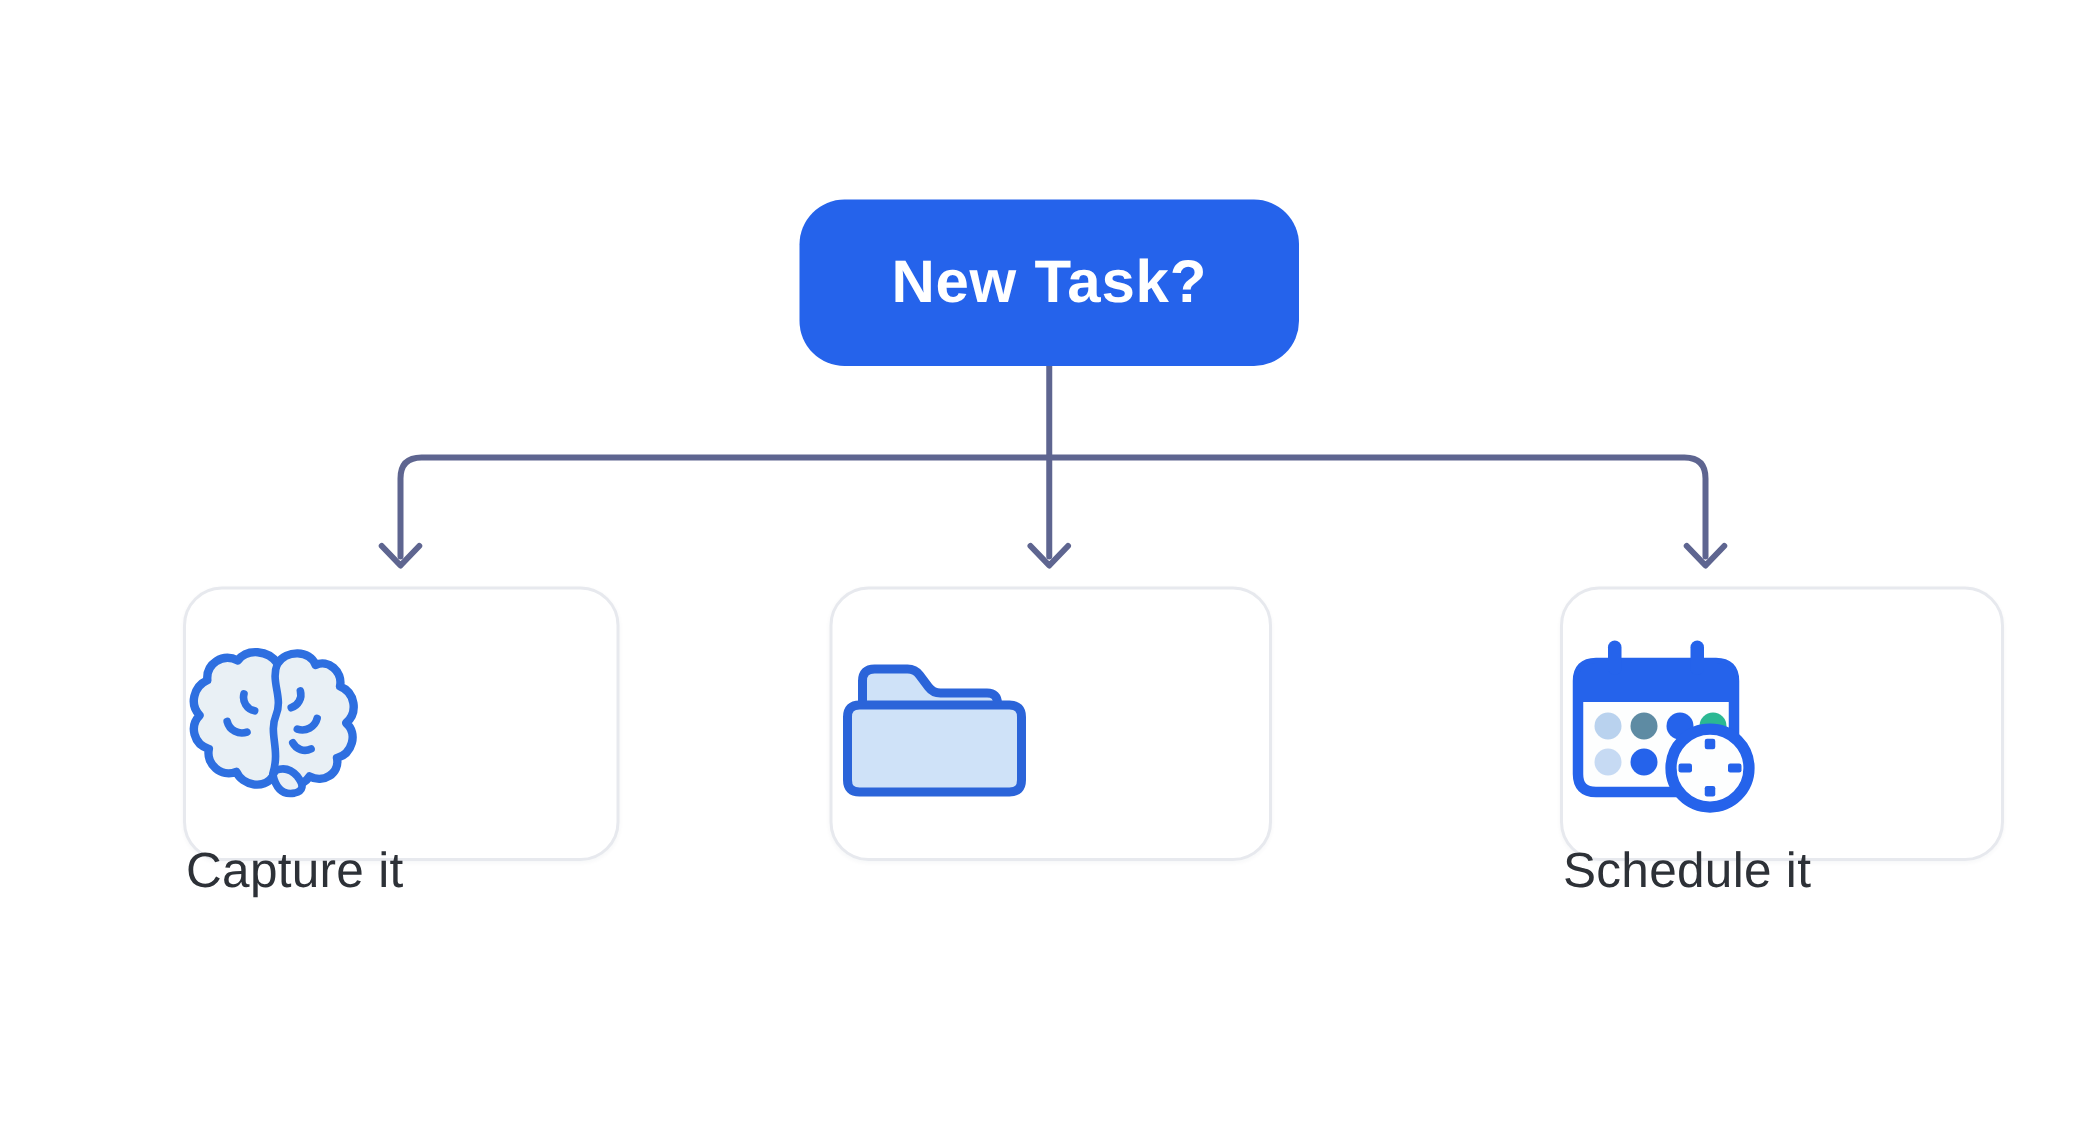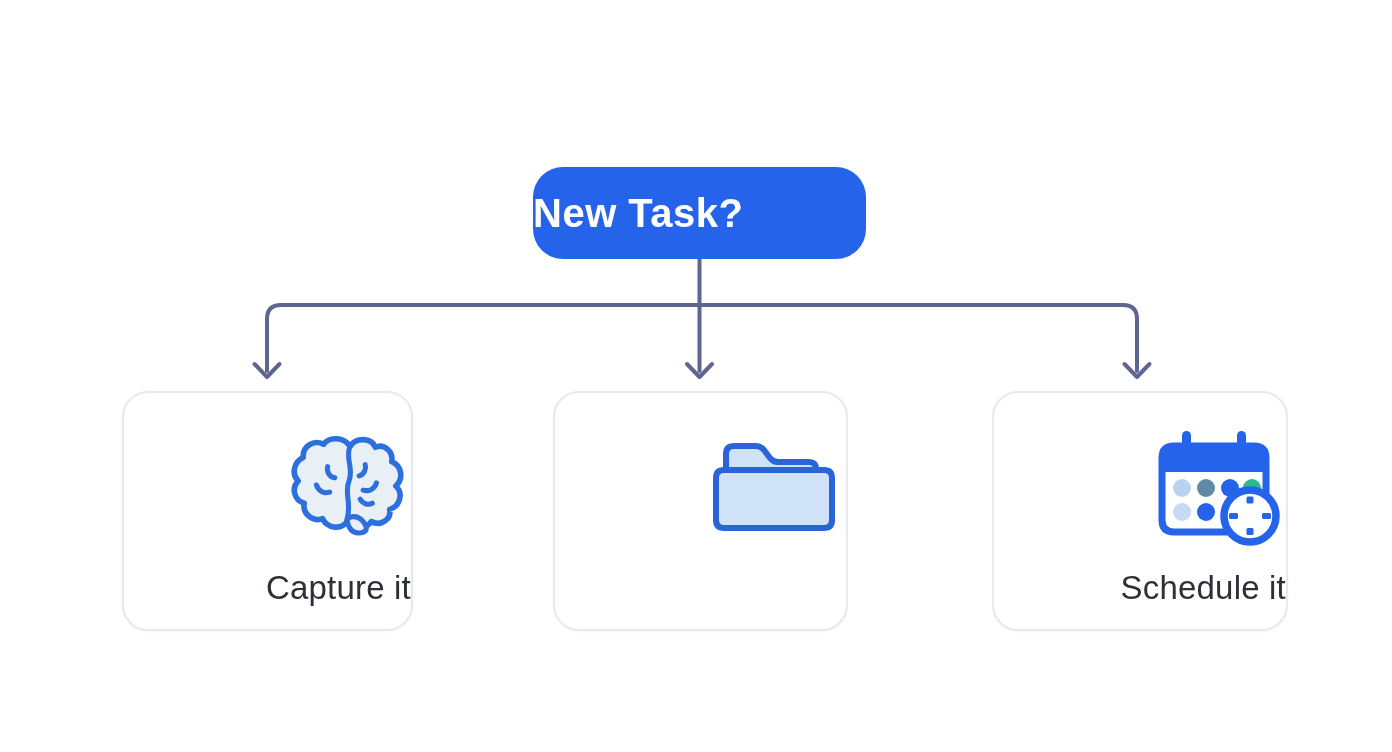--- a/index.html
+++ b/index.html
@@ -20,45 +20,45 @@
   }
   *{margin:0;padding:0;box-sizing:border-box;}
   html,body{background:var(--background);}
   body{
     font-family:"Liberation Sans","DejaVu Sans",sans-serif;
     width:1392px;height:752px;overflow:hidden;position:relative;
   }
   .canvas{position:absolute;inset:0;width:1392px;height:752px;background:var(--background);}
 
   .root-node{
-    position:absolute;left:533px;top:133px;width:333px;height:92px;
+    position:absolute;left:533px;top:133px;width:333px;height:111px;
     background:var(--primary-blue);
     border-radius:30px;
-    display:flex;align-items:center;margin-top:34px;
+    display:flex;align-items:center;justify-content:center;
   }
   .root-node .root-label{
     color:var(--box-text);
     font-size:40px;font-weight:600;letter-spacing:0.5px;
   }
 
   .connectors{position:absolute;left:0;top:0;width:1392px;height:752px;pointer-events:none;}
   .connectors path{stroke:var(--connector);stroke-width:4;fill:none;stroke-linecap:round;stroke-linejoin:round;}
 
   .card{
-    position:absolute;top:391px;height:240px;
+    position:absolute;top:391px;height:183px;
     background:var(--card-background);
     border:2px solid var(--card-border);
     border-radius:26px;
     box-shadow:0 1px 3px rgba(30,40,70,0.04);
-    display:flex;flex-direction:column;align-items:flex-end;justify-content:flex-start;
+    display:flex;flex-direction:column;align-items:flex-start;justify-content:flex-start;
     padding-top:26px;
   }
   .card-1{left:122px;width:291px;}
   .card-2{left:553px;width:295px;}
-  .card-3{left:992px;width:296px;}
+  .card-3{left:1040px;width:296px;}
   .card .icon-wrap{height:136px;display:flex;align-items:center;justify-content:center;}
   .card .card-label{
     margin-top:14px;
     color:var(--label-text);
     font-size:33px;font-weight:500;letter-spacing:0.2px;
   }
 
   
   .stroke-blue{stroke:var(--icon-stroke);fill:none;stroke-linecap:round;stroke-linejoin:round;}
   .brain-body{fill:var(--icon-fill-pale);stroke:var(--icon-stroke);stroke-linejoin:round;}

